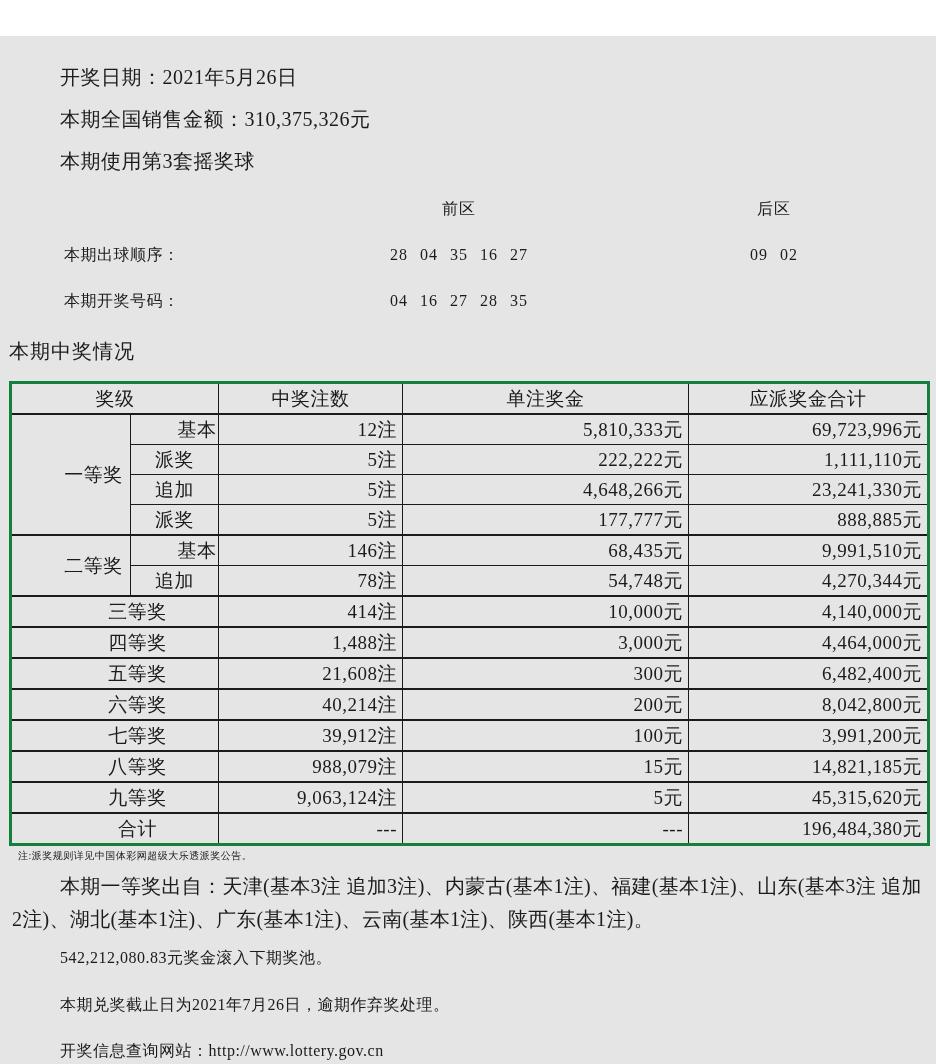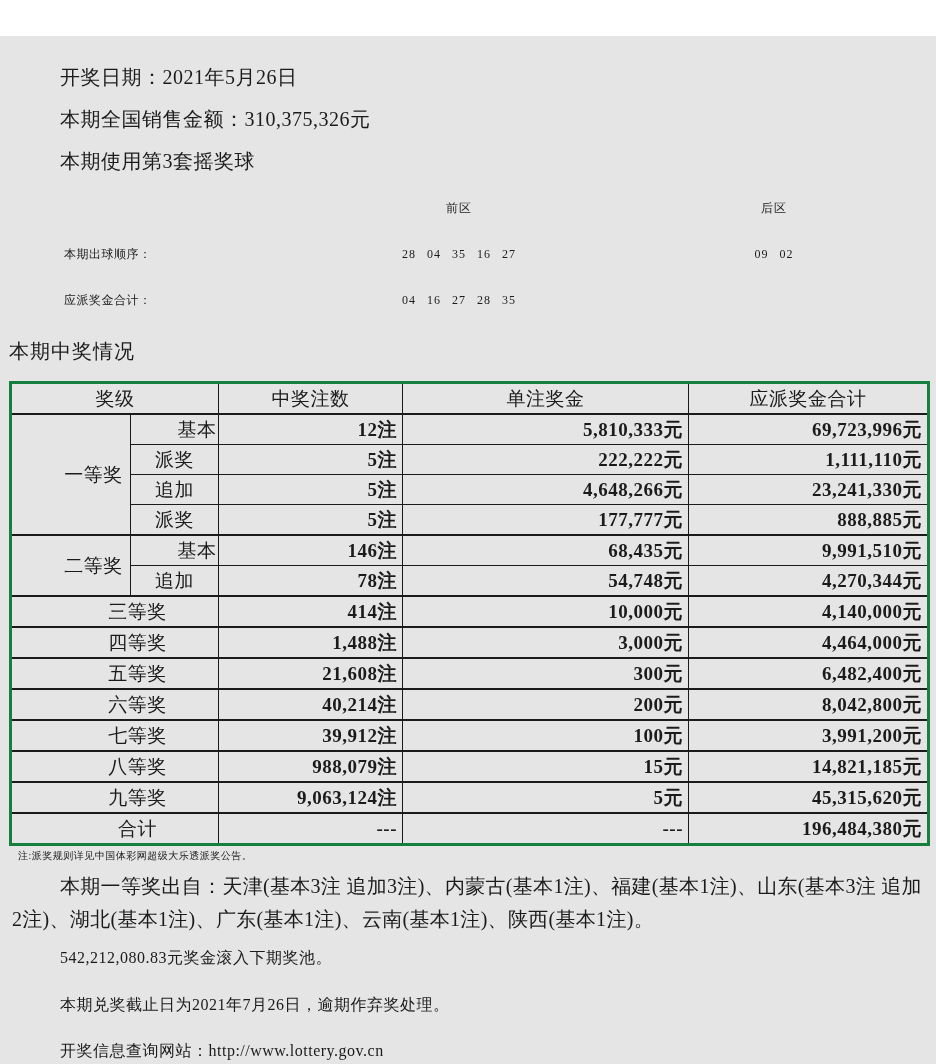--- a/index.html
+++ b/index.html
@@ -6,35 +6,35 @@
   body {
     width:936px;
     font-family:"Liberation Serif","DejaVu Serif",serif;
     color:#1b1b1b;
   }
   .page { width:936px; height:1064px; box-sizing:border-box; padding-top:30px; overflow:hidden; background:#e5e5e5;margin-top:36px; }
 
   .top-line { font-size:20px; line-height:23px; margin:0 0 19px 60px; letter-spacing:0.5px; }
 
   .zones { margin-top:24px; }
-  .zone-row { display:flex; align-items:center; margin-bottom:23px; font-size:12px; line-height:23px; }
+  .zone-row { display:flex; align-items:center; margin-bottom:23px; font-size:16px; line-height:23px; }
   .zone-label { margin-left:64px; width:230px; letter-spacing:0.5px; }
   .zone-front { width:330px; text-align:center; letter-spacing:1px; word-spacing:7px; }
   .zone-back  { width:300px; text-align:center; letter-spacing:1px; word-spacing:7px; }
 
   .table-title { font-size:20px; font-weight:normal; text-align:left; width:918px; margin:26px 0 0 9px; letter-spacing:1px; }
 
   table.prize { border-collapse:collapse; table-layout:fixed; width:918px; margin:16px 0 0 9px; border:3px solid #15803d; }
   table.prize td {
     border:1px solid #1b1b1b;
     height:29px; font-size:19px; padding:0;
     letter-spacing:0.5px; overflow:hidden; white-space:nowrap;
   }
   table.prize td.c { text-align:center; }
-  table.prize td.r { text-align:right; padding-right:5px;font-weight:bold; }
+  table.prize td.r { text-align:right; padding-right:5px; }
   tr.thead td { border-bottom:2px solid #1b1b1b; }
   tr.grp td { border-top:2px solid #1b1b1b;padding-left:45px; }
 
   .small-note { font-size:10px; margin:3px 0 0 18px; letter-spacing:0.5px; }
   .para { font-size:20px; line-height:33px; margin:7px 10px 0 12px; text-indent:48px; letter-spacing:0.3px; }
   .bottom-line { font-size:16px; line-height:23px; margin:0 0 0 60px; letter-spacing:0.5px; }
   .bl-1 { margin-top:10px; }
   .bl-2 { margin-top:24px; }
   .bl-3 { margin-top:23px; }
 </style>
@@ -52,21 +52,21 @@
       <div class="zone-label"></div>
       <div class="zone-front">前区</div>
       <div class="zone-back">后区</div>
     </div>
     <div class="zone-row">
       <div class="zone-label">本期出球顺序：</div>
       <div class="zone-front">28 04 35 16 27</div>
       <div class="zone-back">09 02</div>
     </div>
     <div class="zone-row">
-      <div class="zone-label">应派奖金合计：</div>
+      <div class="zone-label">本期开奖号码：</div>
       <div class="zone-front">04 16 27 28 35</div>
     </div>
   </div>
 
   <h3 class="table-title">本期中奖情况</h3>
 
   <table class="prize">
     <colgroup>
       <col style="width:120px">
         <col style="width:88px">

